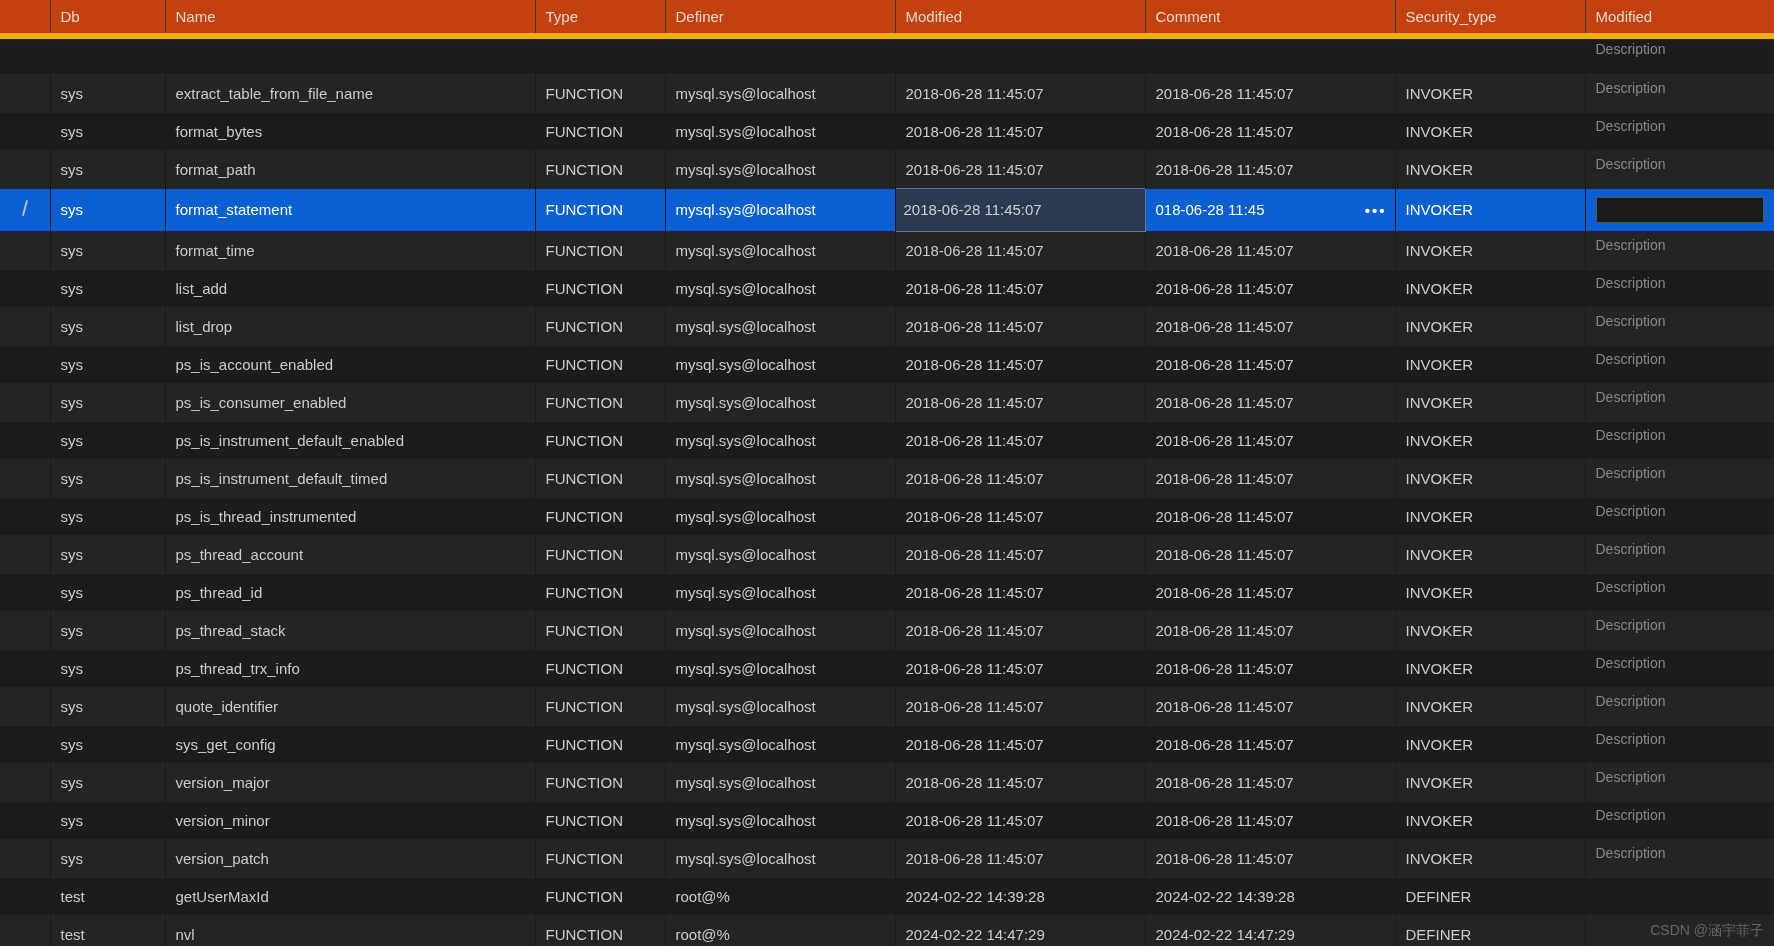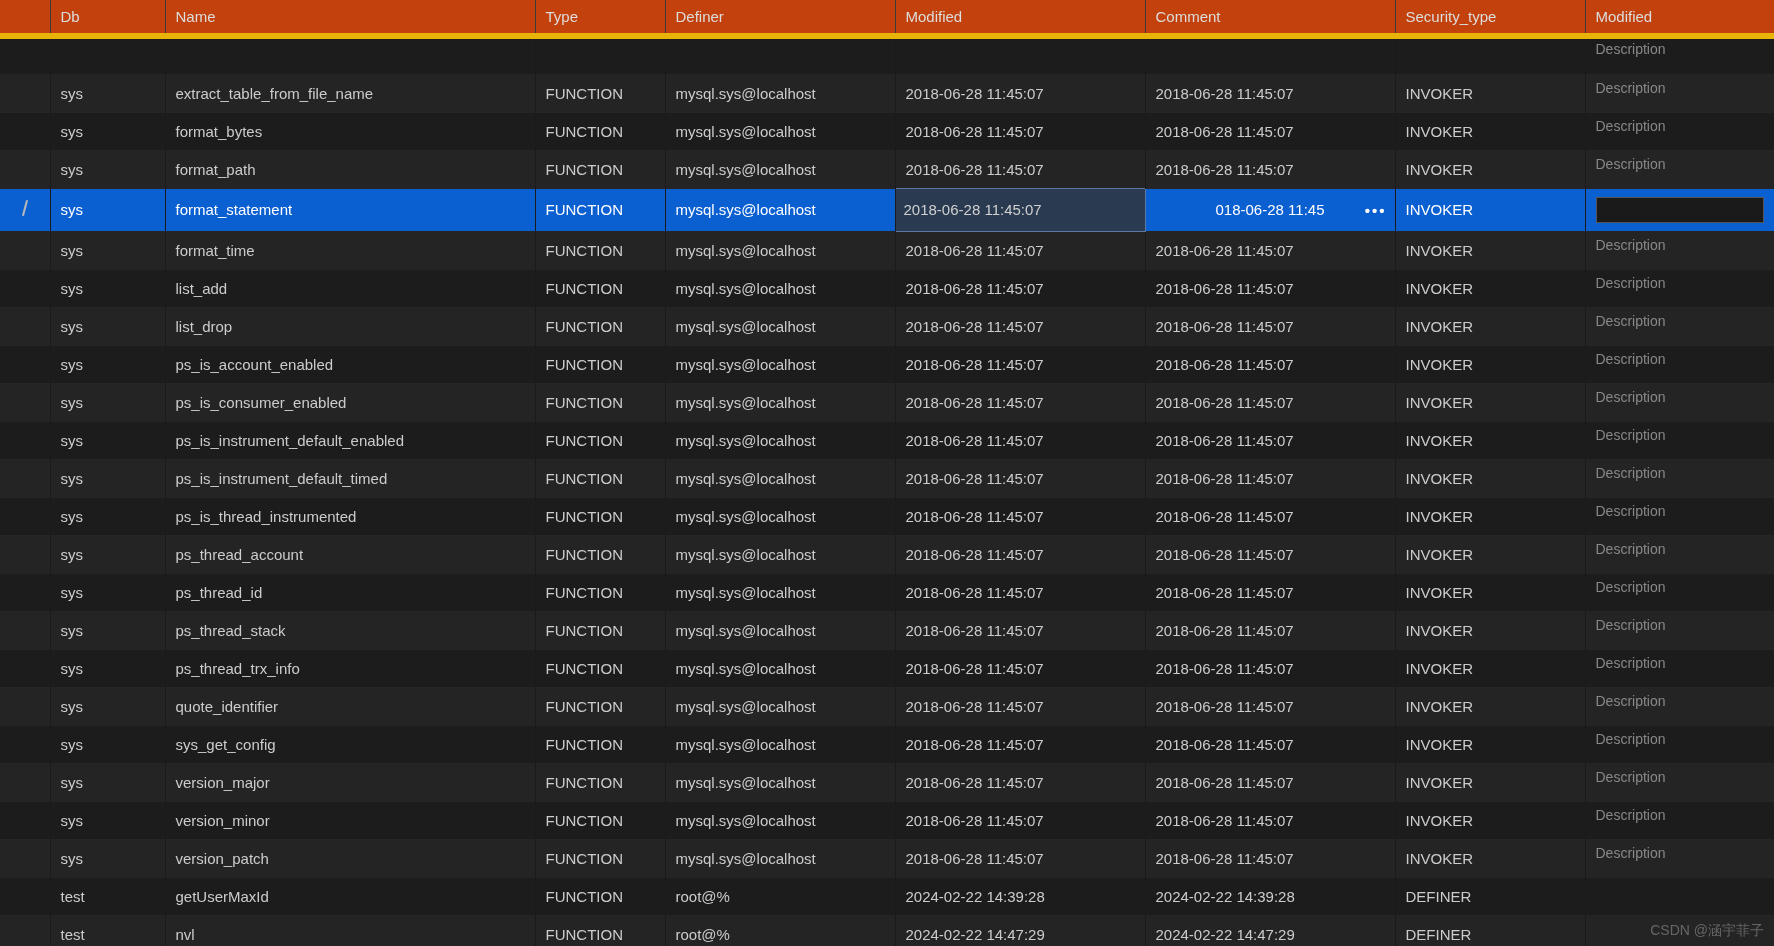--- a/index.html
+++ b/index.html
@@ -75,21 +75,21 @@
       background: #bbb;
       left: 6px; top: -1px;
       transform: rotate(15deg);
     }
     .cell-editing {
       background: #2a3a50 !important;
       border: 1px solid #5a7aa5;
       color: #d0d0d0 !important;
       padding: 6px 8px;
     }
-    .created-truncated { position: relative; text-align: center; }
+    .created-truncated { position: relative; }
     .ellipsis-dots {
       position: absolute;
       right: 8px;
       top: 50%;
       transform: translateY(-50%);
       color: #fff;
       letter-spacing: 2px;
       font-weight: bold;
     }
     .comment-desc {

